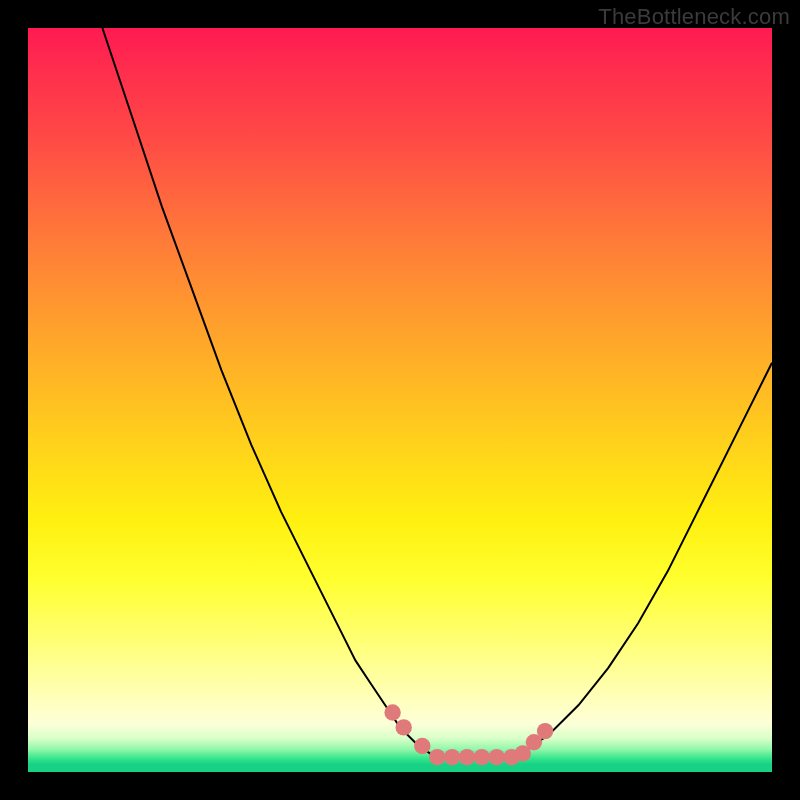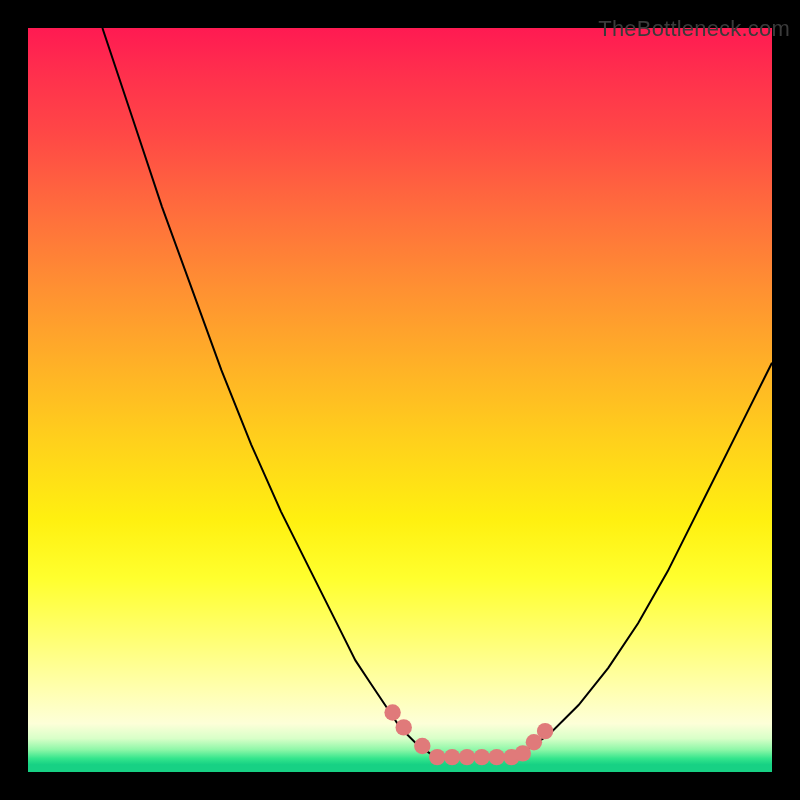--- a/index.html
+++ b/index.html
@@ -39,21 +39,21 @@
       #fdffd8 93.5%,
       #d8ffc8 95.5%,
       #8ef7a8 97%,
       #33e58c 98.2%,
       #17d184 99%,
       #17d184 100%
     );
   }
   .watermark {
     position: absolute;
-    top: 16px;
+    top: 4px;
     right: 10px;
     color: #3b3b3b;
     font-size: 22px;
     font-weight: 400;
     letter-spacing: 0.2px;
     user-select: none;
   }
   svg.curve {
     position: absolute;
     left: 0; top: 0;

